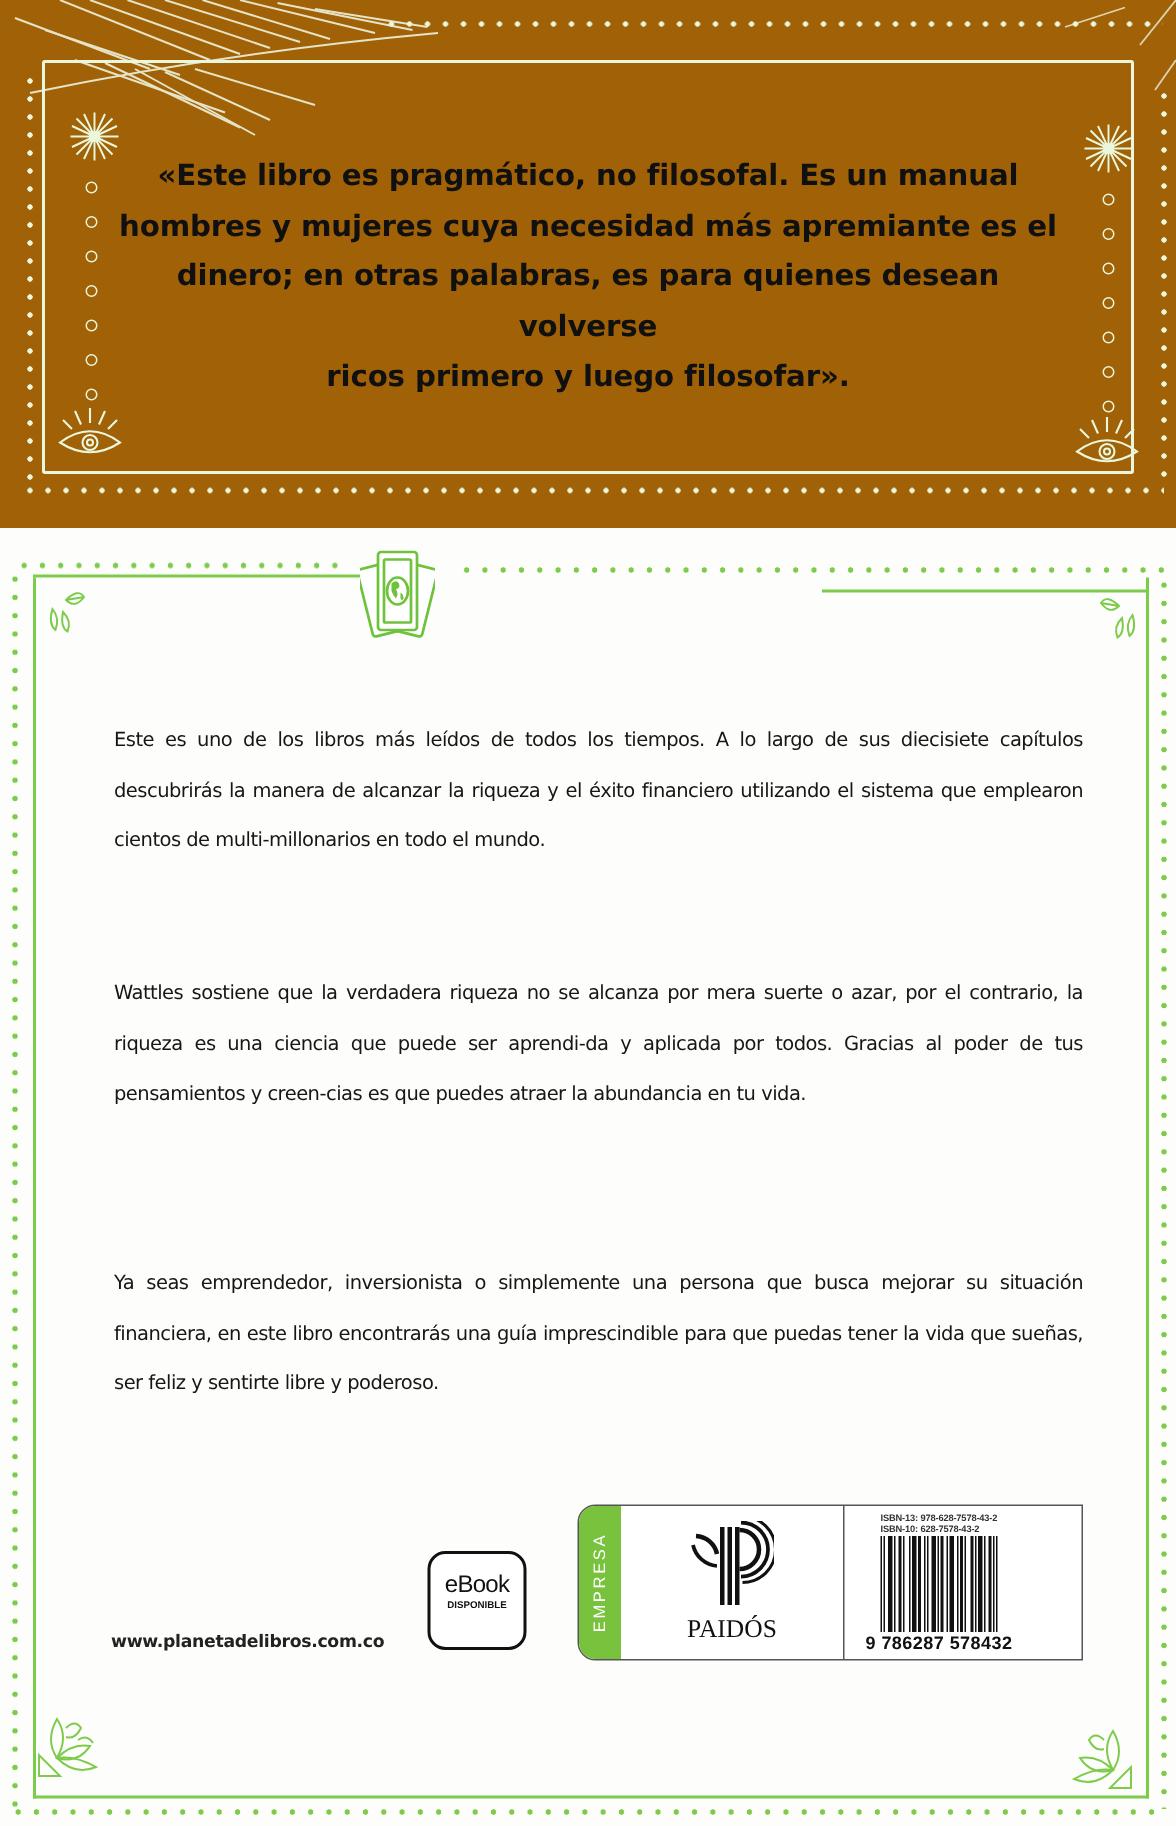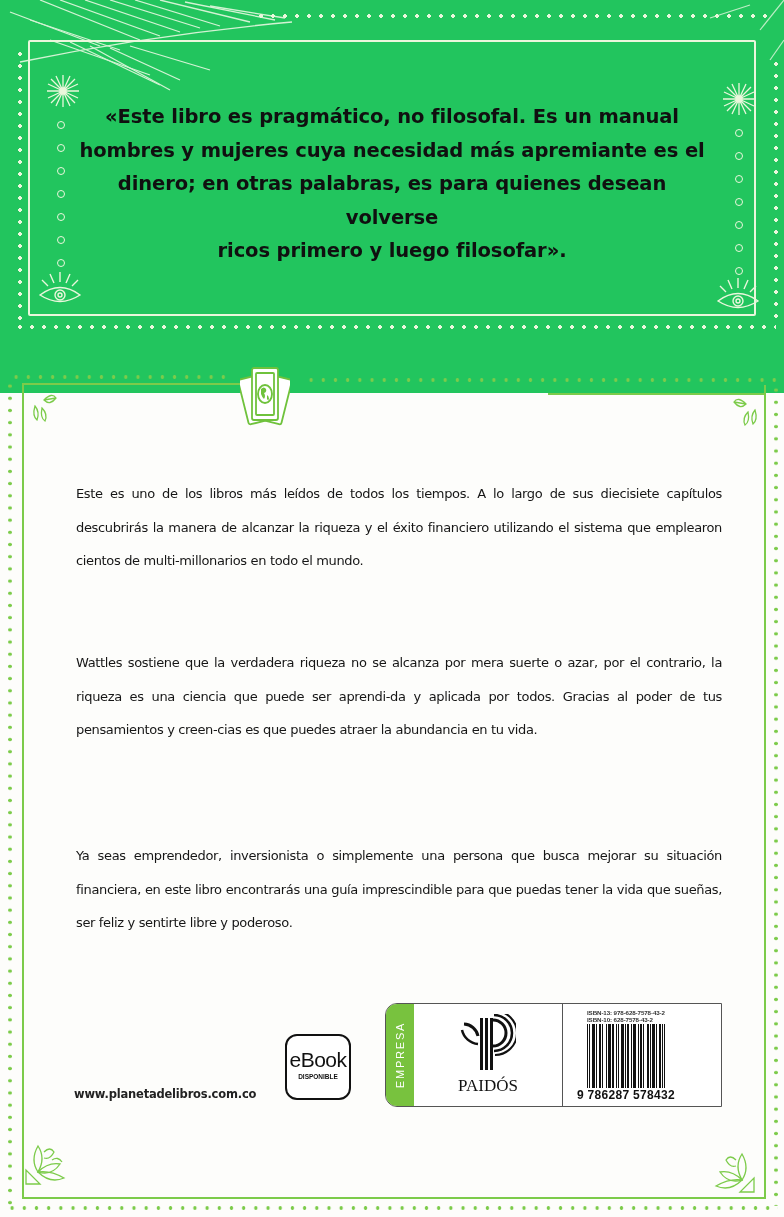--- a/index.html
+++ b/index.html
@@ -1,33 +1,33 @@
 <!DOCTYPE html>
 <html><head>
   <meta charset="utf-8">
   <style>
     html, body { margin: 0; padding: 0; }
     body { width: 784px; height: 1217px; position: relative; overflow: hidden; background: #fdfdfb; font-family: "Liberation Sans", sans-serif; }
-    .top { position: absolute; left: 0; top: 0; width: 784px; height: 393px; background: #22c55e; overflow: hidden; }
+    .top { position: absolute; left: 0; top: 0; width: 784px; height: 352px; background: #a16207; overflow: hidden; }
     .top .dots-h { position: absolute; height: 4px; background-image: radial-gradient(circle, #eaf7dc 1.6px, transparent 2px); background-size: 12px 4px; }
     .top .dots-v { position: absolute; width: 4px; background-image: radial-gradient(circle, #eaf7dc 1.6px, transparent 2px); background-size: 4px 12px; }
     .top .frame { position: absolute; left: 28px; top: 40px; width: 724px; height: 272px; border: 2px solid #eaf7dc; border-radius: 2px; }
     .top .rings { position: absolute; width: 10px; }
     .top .rings span { display: block; width: 6px; height: 6px; border: 1.2px solid #eaf7dc; border-radius: 50%; margin-bottom: 15px; }
     .quote { position: absolute; left: 70px; top: 100px; width: 644px; text-align: center; font-family: "DejaVu Sans", sans-serif; font-weight: bold; font-size: 19.5px; line-height: 33.5px; color: #101010; letter-spacing: -0.1px; }
     .deco { position: absolute; }
     .bottom-frame { position: absolute; left: 22px; top: 385px; width: 740px; height: 812px; border: 2px solid #7ccb4a; border-top: none; }
     .bottom-frame .top-line-l { position: absolute; left: -2px; top: -2px; width: 232px; height: 2px; background: #7ccb4a; }
     .bottom-frame .top-line-r { position: absolute; right: -2px; top: 8px; width: 218px; height: 2px; background: #7ccb4a; }
     .gdots-h { position: absolute; height: 4px; background-image: radial-gradient(circle, #7ccb4a 1.6px, transparent 2px); background-size: 12.2px 4px; }
     .gdots-v { position: absolute; width: 4px; background-image: radial-gradient(circle, #7ccb4a 1.6px, transparent 2px); background-size: 4px 12.2px; }
     .body-text { position: absolute; left: 76px; width: 646px; font-family: "DejaVu Sans", sans-serif; font-size: 13px; line-height: 33.5px; color: #161616; text-align: justify; letter-spacing: -0.35px; }
     .url { position: absolute; left: 74px; top: 1087px; font-family: "DejaVu Sans", sans-serif; font-weight: bold; font-size: 11.5px; color: #222; letter-spacing: -0.2px; }
     .ebook { position: absolute; left: 285px; top: 1034px; width: 62px; height: 62px; border: 2.5px solid #111; border-radius: 12px; text-align: center; background: #fff; }
-    .ebook .big { display: block; margin-top: 12px; font-size: 21px; color: #111; letter-spacing: -0.5px; }
+    .ebook .big { display: block; margin-top: 12px; font-size: 16px; color: #111; letter-spacing: -0.5px; }
     .ebook .small { display: block; font-size: 6.5px; font-weight: bold; color: #111; margin-top: 1px; }
     .pub { position: absolute; left: 385px; top: 1003px; width: 335px; height: 102px; border: 1.3px solid #555; border-radius: 12px 0 0 12px; background: #fff; overflow: hidden; }
     .pub .band { position: absolute; left: 0; top: 0; width: 28px; height: 102px; background: #78c23e; }
     .pub .band span { position: absolute; left: 14px; top: 51px; transform: translate(-50%, -50%) rotate(-90deg); color: #fff; font-size: 11px; letter-spacing: 1.8px; white-space: nowrap; }
     .pub .logo-area { position: absolute; left: 28px; top: 0; width: 148px; height: 102px; border-right: 1.3px solid #555; }
     .pub .paidos { position: absolute; left: 0; width: 148px; top: 72px; text-align: center; font-family: "Liberation Serif", serif; font-size: 17px; color: #111; }
     .pub .barcode-area { position: absolute; left: 177px; top: 0; width: 158px; height: 102px; font-weight: bold; }
     .isbn { position: absolute; left: 24px; font-size: 6.2px; color: #333; letter-spacing: -0.1px; }
     .bars { position: absolute; left: 24px; top: 20px; width: 94px; height: 64px; display: flex; align-items: stretch; }
     .bars i { display: block; height: 100%; background: #111; }

